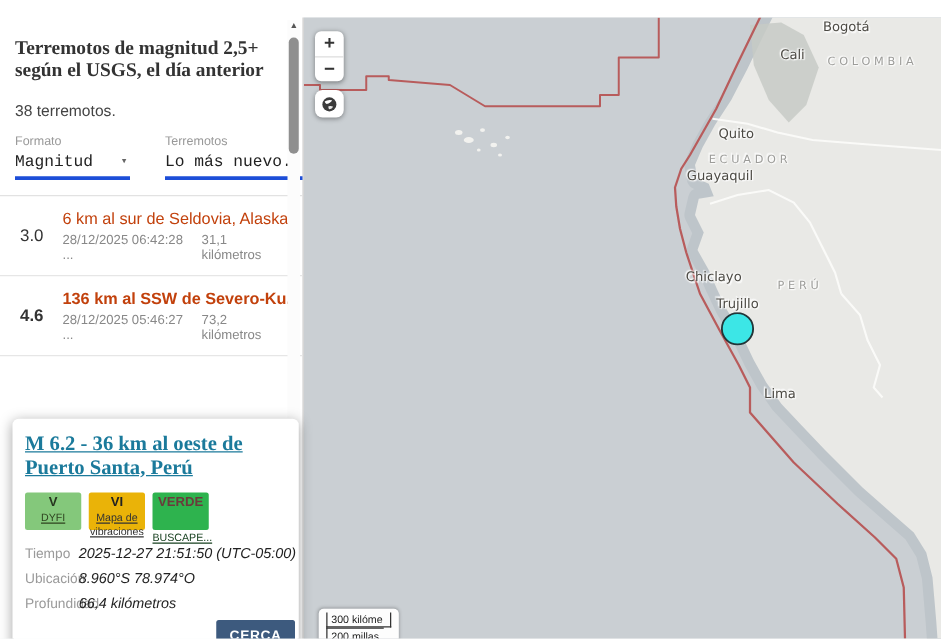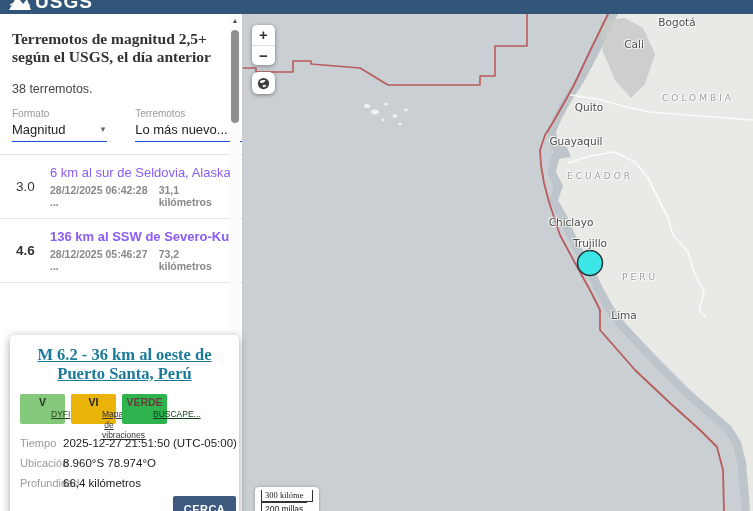--- a/index.html
+++ b/index.html
@@ -16,83 +16,74 @@
   .sidebar { position:absolute; left:0; top:14px; width:243px; height:497px; background:#fff; border-right:1px solid #c9c9c9; z-index:10; }
   .sb-title { font-family:"Liberation Serif", serif; font-weight:bold; font-size:15.5px; line-height:1.15; color:#333; width:208px; margin:16px 0 0 12px; }
   .sb-count { font-size:12.5px; color:#444; margin:16px 0 0 12px; }
   .cb-row { display:flex; align-items:flex-start; margin:14px 0 0 12px; width:200px; }
   .cb-row input { width:13px; height:13px; margin-top:8px; }
   .cb-label { font-size:12.5px; color:#333; line-height:1.45; margin-left:9px; }
   .selects { display:flex; margin:12px 0 0 12px; gap:28px; }
   .sel { width:98px; }
   .sel.wide { width:110px; }
   .sel-label { font-size:10px; color:#999; }
-  .sel-value { display:flex; align-items:center; justify-content:space-between; border-bottom:1px solid #1d4ed8; padding:3px 2px 4px 0; cursor:pointer; }
+  .sel-value { display:flex; align-items:center; justify-content:space-between; border-bottom:3px solid #1d4ed8; padding:3px 2px 4px 0; cursor:pointer;font-family:Liberation Mono, monospace; }
   .sel-text { font-size:13px; color:#222; white-space:nowrap; overflow:hidden; }
   .caret { font-size:9px; color:#666; }
 
   .quake-list { margin-top:12px; border-top:1px solid #e2e2e2; }
   .quake-row { display:flex; align-items:center; border-bottom:1px solid #e6e6e6; padding:10px 10px 10px 16px; min-height:53px; cursor:pointer; }
   .q-mag { width:32px; font-size:13.5px; color:#333; flex:none; }
   .q-body { margin-left:2px; min-width:0; }
-  .q-title { font-size:13px; color:#8b5cf6; white-space:nowrap; overflow:hidden; }
+  .q-title { font-size:13px; color:#c2410c; white-space:nowrap; overflow:hidden; }
   .bold .q-mag, .bold .q-title { font-weight:bold; }
-  .q-meta { display:flex; font-size:10.5px; color:#888; margin-top:4px;font-weight:bold; }
+  .q-meta { display:flex; font-size:10.5px; color:#888; margin-top:4px; }
   .q-depth { margin-left:4px; }
 
   
   .sb-scroll { position:absolute; right:2px; top:2px; width:10px; height:492px; background:#fcfcfc; }
   .sb-arrow { font-size:7px; color:#555; text-align:center; line-height:10px; cursor:pointer; }
   .sb-thumb { position:absolute; left:1px; top:14px; width:8px; height:93px; border-radius:4px; background:#8f8f8f; cursor:pointer; }
 
   
   .popup { position:absolute; left:10px; top:321px; width:229px; height:210px; background:#fff; border-radius:5px; box-shadow:0 2px 10px rgba(0,0,0,.35); z-index:15; padding:11px 10px 0 10px; }
-  .popup-title { font-family:"Liberation Serif", serif; font-weight:bold; font-size:16.5px; line-height:18.5px; color:#1b7a9b; text-decoration:underline; display:block; cursor:pointer;text-align:center; }
+  .popup-title { font-family:"Liberation Serif", serif; font-weight:bold; font-size:16.5px; line-height:18.5px; color:#1b7a9b; text-decoration:underline; display:block; cursor:pointer; }
   .badges { display:flex; gap:6px; margin-top:11px; }
   .badge { width:45px; height:30px; border-radius:2px; text-align:center; padding-top:2px; font-size:10px; line-height:1.25; overflow:visible; cursor:pointer; }
   .badge .b-val { font-weight:bold; font-size:10.5px; color:#26351f; }
-  .badge .b-label { font-size:8.5px; text-decoration:underline; color:#2e431f;padding-left:31px; }
+  .badge .b-label { font-size:8.5px; text-decoration:underline; color:#2e431f; }
   .badge.b2 .b-val { color:#222; } .badge.b2 .b-label { color:#333; }
-  .badge.b3 .b-val { color:#6a3b3b; } .badge.b3 .b-label { color:#17401f; }
+  .badge.b3 .b-val { color:#6a3b3b; } .badge.b3 .b-label { color:#17401f;margin-top:16px; }
   .info { margin-top:13px; }
   .info-row { position:relative; height:20px; }
   .i-label { position:absolute; left:0; top:0; font-size:11px; color:#9a9a9a; white-space:nowrap; }
-  .i-value { position:absolute; left:43px; top:0; font-size:11.5px; color:#222; white-space:nowrap; }
+  .i-value { position:absolute; left:43px; top:0; font-size:11.5px; color:#222; white-space:nowrap;font-style:italic; }
   .close-btn { position:absolute; left:163px; top:161px; width:63px; height:26px; background:#3d5a7e; color:#fff; font-weight:bold; font-size:11px; border:none; border-radius:2px; letter-spacing:.5px; cursor:pointer; }
 
   
   .map { position:absolute; left:243px; top:14px; width:510px; height:497px; background:#cacfd3; overflow:hidden; cursor:grab; }
   .map svg.base { position:absolute; left:0; top:0; }
   .map-label { position:absolute; transform:translate(-50%,-50%); white-space:nowrap; color:#4c4a44; font-size:10.5px; font-family:"DejaVu Sans", sans-serif;
     text-shadow:0 0 2px #fff, 0 0 2px #fff, 1px 1px 1px #fff, -1px -1px 1px #fff; }
-  .map-label.country { color:#9c9c99; font-size:9px; letter-spacing:3px;margin-top:48px; }
+  .map-label.country { color:#9c9c99; font-size:9px; letter-spacing:3px; }
 
   .zoom-ctrl { position:absolute; left:9px; top:11px; width:23px; background:#fff; border-radius:5px; box-shadow:0 1px 4px rgba(0,0,0,.4); overflow:hidden; }
   .zoom-btn { width:23px; height:20px; text-align:center; font-size:15px; font-weight:bold; color:#333; line-height:19px; cursor:pointer; }
   .zoom-btn + .zoom-btn { border-top:1px solid #ddd; }
   .globe-btn { position:absolute; left:9px; top:58px; width:23px; height:22px; background:#fff; border-radius:6px; box-shadow:0 1px 4px rgba(0,0,0,.4); display:flex; align-items:center; justify-content:center; cursor:pointer; }
 
   .scale-box { position:absolute; left:12px; top:473px; background:rgba(255,255,255,.95); border-radius:4px; padding:3px 6px 4px 6px; box-shadow:0 0 3px rgba(0,0,0,.3); }
-  .scale-km { font-size:8.5px; color:#222; border:1.5px solid #333; border-top:none; padding:0 0 1px 3px; width:52px; white-space:nowrap; overflow:hidden;font-family:Liberation Serif, serif; }
+  .scale-km { font-size:8.5px; color:#222; border:1.5px solid #333; border-top:none; padding:0 0 1px 3px; width:52px; white-space:nowrap; overflow:hidden; }
   .scale-mi { font-size:8.5px; color:#222; border:1.5px solid #333; border-bottom:none; border-right:none; padding:1px 3px 0 3px; width:46px; white-space:nowrap; overflow:hidden; }
 </style>
 </head>
 <body>
 
 <div class="app">
 
-  <div class="topbar">
-    <div class="logo">
-      <svg class="logo-mark" viewBox="0 0 24 20">
-        <path d="M1 18 L9 4 L15 12 L19 7 L23 18 Z" fill="#fff"></path>
-        <path d="M2 13 Q7 10 12 13 T22 13" stroke="#fff" stroke-width="1.4" fill="none"></path>
-      </svg>
-      <span class="logo-text">USGS</span>
-    </div>
-  </div>
 
   <div class="sidebar">
     <div class="sb-title">Terremotos de magnitud 2,5+ según el USGS, el día anterior</div>
     <div class="sb-count">38 terremotos.</div>
 
 
     <div class="selects">
       <div class="sel">
         <div class="sel-label">Formato</div>
         <div class="sel-value">

